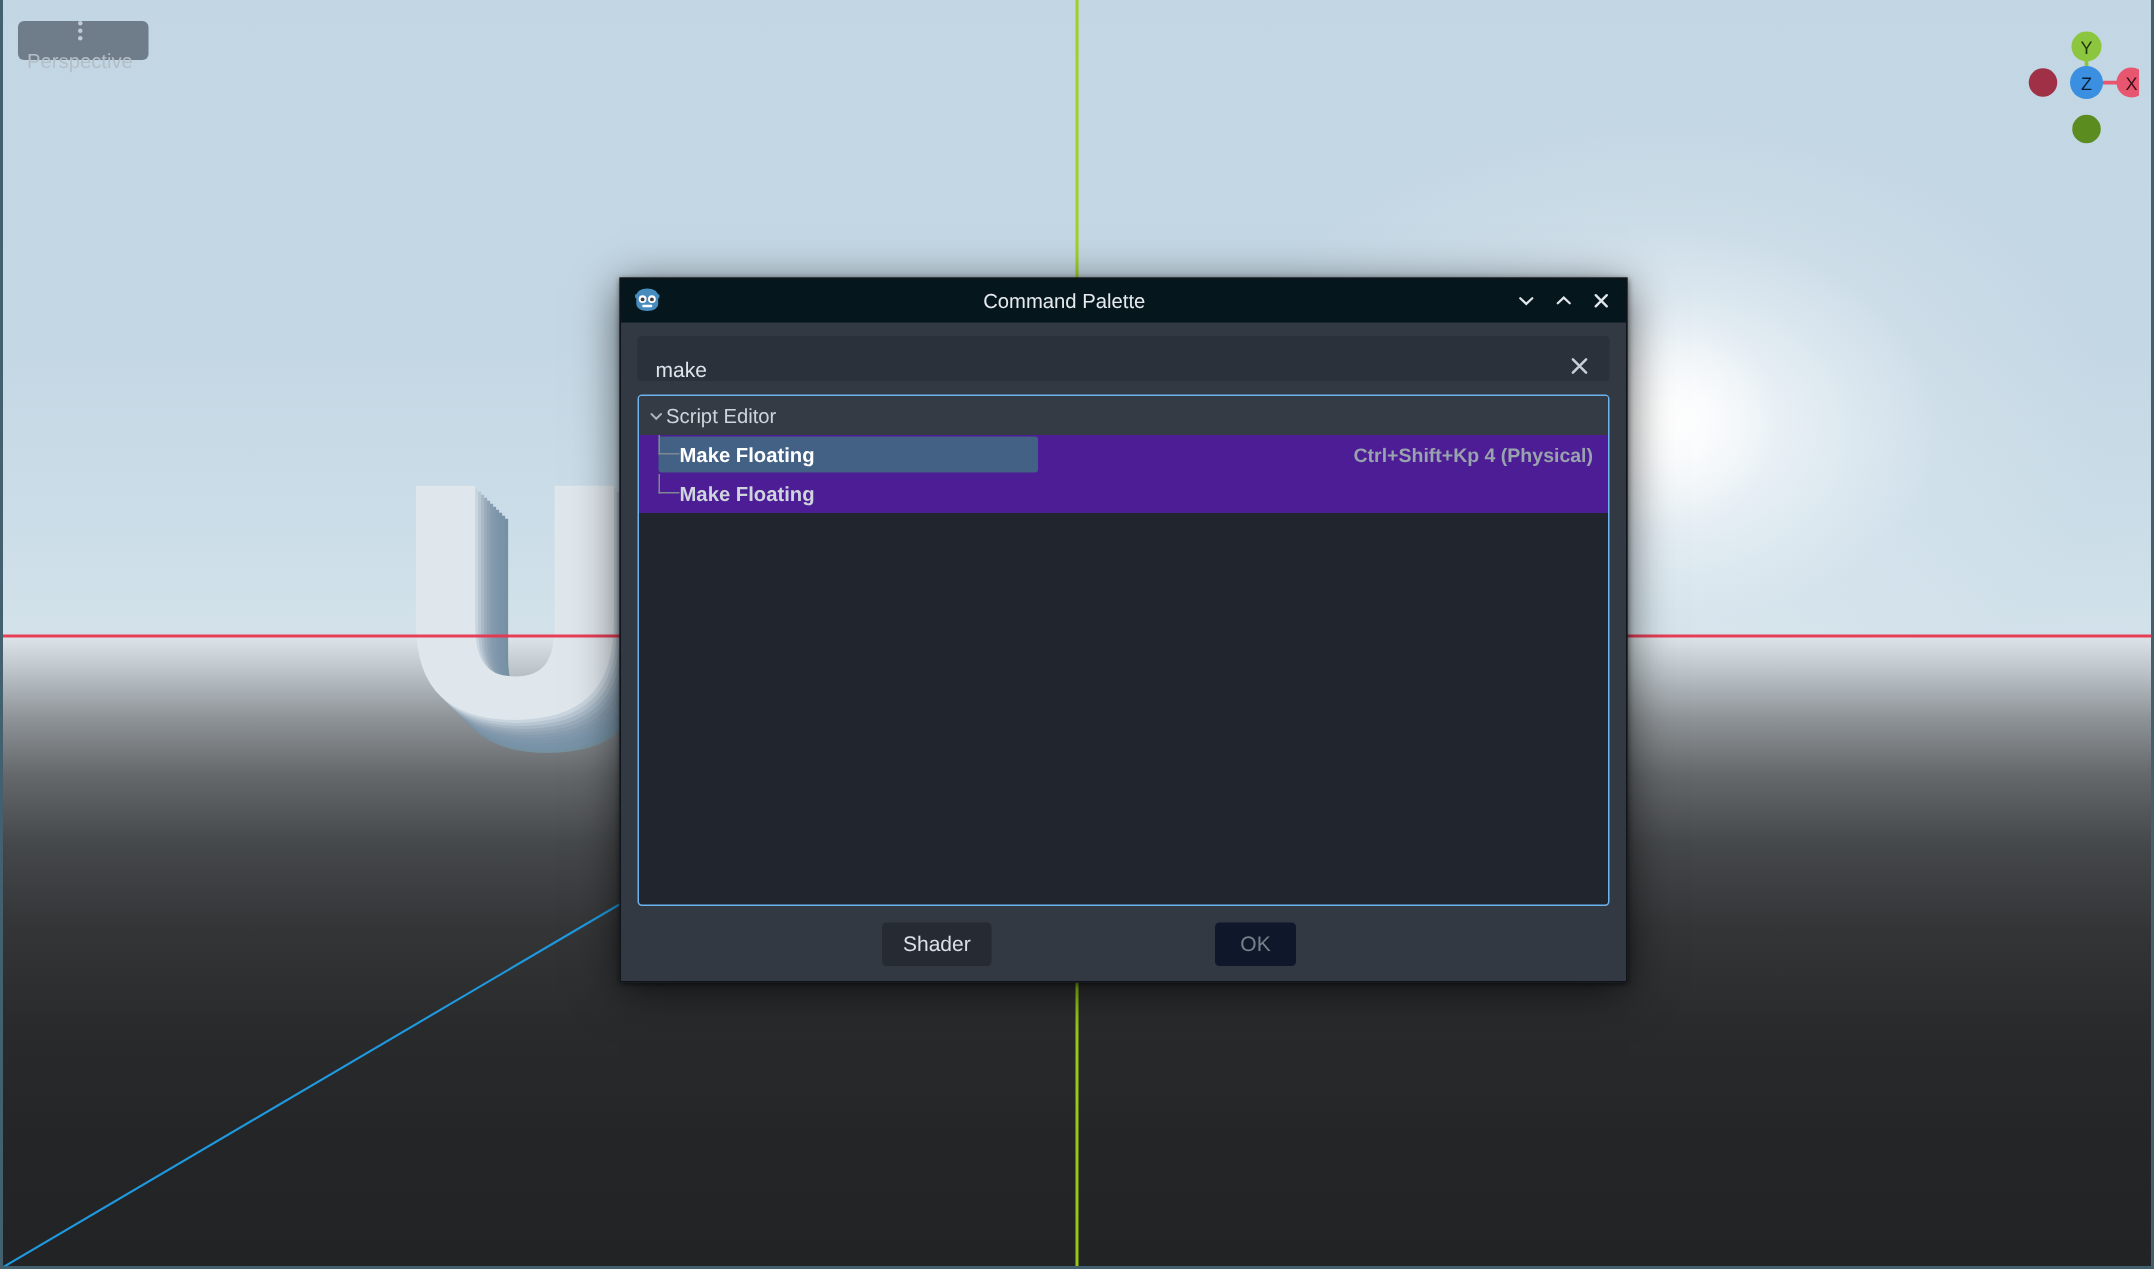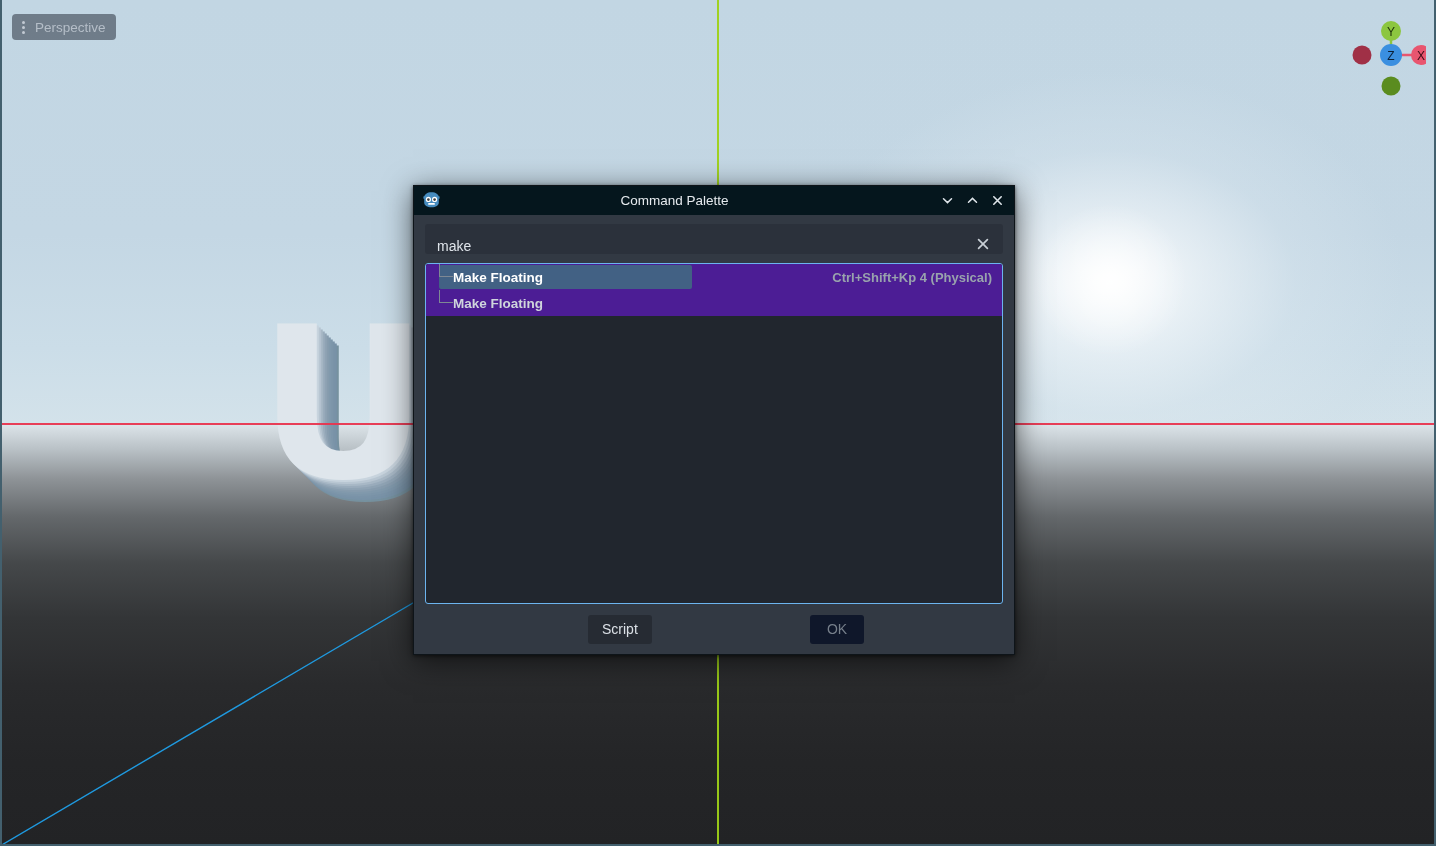--- a/index.html
+++ b/index.html
@@ -129,40 +129,41 @@
     height: 26px;
     display: flex; align-items: center;
     gap: 6px;
     padding: 0 10px 0 6px;
     background: rgba(60,70,82,0.62);
     border-radius: 4px;
     color: #b5bec8;
     font-size: 13.5px;
     cursor: pointer;
     user-select: none;
+    flex-direction: column;
   }
   .kebab { display: flex; flex-direction: column; gap: 2px; padding: 0 4px; }
   .kebab i {
     width: 3px; height: 3px; border-radius: 50%;
     background: #c2cad3; display: block;
   }
 
   
   #axis-gizmo {
     position: absolute;
     right: 10px; top: 10px;
     width: 88px; height: 88px;
     pointer-events: none;
   }
 
   
   #command-palette {
     position: absolute;
     left: 413px; top: 185px;
-    width: 602px; height: 470px;
+    width: 672px; height: 470px;
     background: #323943;
     border: 1px solid #0e1419;
     box-shadow: 0 6px 28px rgba(0,0,0,0.62), 0 1px 4px rgba(0,0,0,0.6);
     display: flex; flex-direction: column;
   }
   #dlg-titlebar {
     height: 29px;
     background: #05161d;
     display: flex; align-items: center;
     position: relative;
@@ -401,20 +402,30 @@
       <input id="search-input" type="text" placeholder="Search commands..." value="make" style="">
       <span id="search-clear">
         <svg width="14" height="14" viewBox="0 0 14 14">
             <path d="M2.6 2.6 L11.4 11.4 M11.4 2.6 L2.6 11.4" stroke="#c8cfd6" stroke-width="1.7" stroke-linecap="round"></path>
           </svg>
       </span>
     </div>
 
     <div id="results-tree">
 
+      <div class="tree-row odd">
+        <div class="row-main">
+          <span class="tw-arrow">
+            <svg width="9" height="9" viewBox="0 0 9 9">
+                <path d="M1.3 3 L4.5 6.2 L7.7 3" stroke="#aab3bd" stroke-width="1.3" fill="none" stroke-linecap="round"></path>
+              </svg>
+          </span>
+          <span class="cat-label">Script Editor</span>
+        </div>
+      </div>
 
       <div class="tree-row even selected">
         <div class="sel-hl"></div>
         <div class="row-main">
           <span class="child-indent"></span>
           <span class="guide"></span>
           <span class="item-label">Make Floating</span>
         </div>
         <span class="shortcut">Ctrl+Shift+Kp 4 (Physical)</span>
       </div>
@@ -426,16 +437,16 @@
           <span class="guide"></span>
           <span class="item-label">Make Floating</span>
         </div>
         <span class="shortcut"></span>
       </div>
 
     </div>
   </div>
 
   <div id="dlg-footer">
-    <div class="btn" id="btn-cancel">Script</div>
+    <div class="btn" id="btn-cancel">Shader</div>
     <div class="btn" id="btn-ok">OK</div>
   </div>
 </div>
 
 </body></html>

